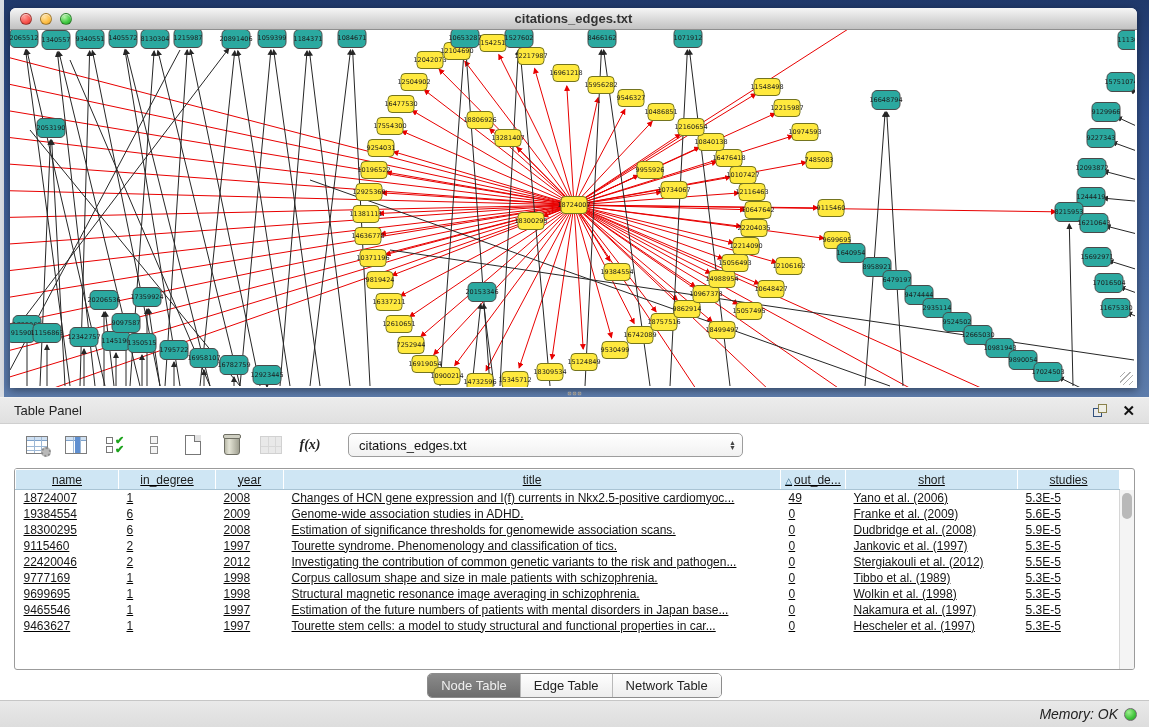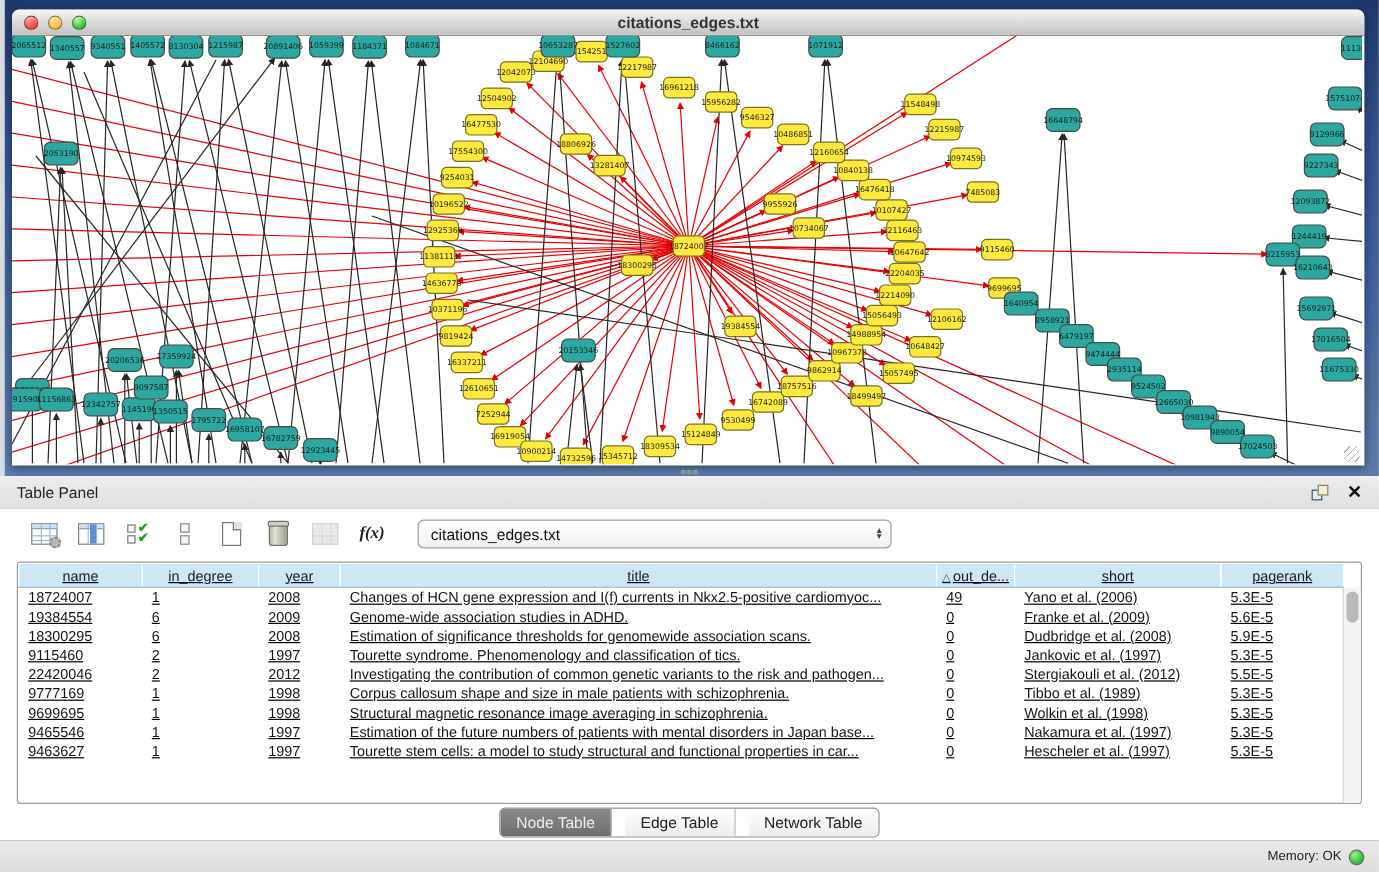--- a/index.html
+++ b/index.html
@@ -67,29 +67,29 @@
   table.grid td { height:16px; padding:0 4px 0 8px; color:#161616; white-space:nowrap;
     overflow:hidden; border:none; }
   .sort-tri { font-size:9px; color:#2b5f7e; margin-right:2px; }
   .vscroll { position:absolute; right:0; top:21px; bottom:0; width:15px; background:#f4f4f4;
     border-left:1px solid #d6d6d6; }
   .vthumb { position:absolute; left:2px; top:3px; width:10px; height:26px; background:#b9b9b9;
     border-radius:6px; }
 
   .tabbar { height:30px; display:flex; align-items:center; justify-content:center; }
   .seg { display:inline-flex; border:1px solid #8c8c8c; border-radius:5px; overflow:hidden;
-    background:#fdfdfd; box-shadow:0 1px 0 rgba(255,255,255,.7);gap:11px; }
+    background:#fdfdfd; box-shadow:0 1px 0 rgba(255,255,255,.7); }
   .seg button { border:none; background:linear-gradient(#ffffff,#ededed); padding:4px 13px;
     font-size:13px; color:#222; border-right:1px solid #b9b9b9; font-family:inherit; }
   .seg button:last-child { border-right:none; }
   .seg button.sel { background:linear-gradient(#8a8a8a,#6e6e6e); color:#efefef; }
 
   .statusbar { height:27px; background:linear-gradient(#e9e9e9,#dddddd);
     border-top:1px solid #c6c6c6; display:flex; align-items:center; justify-content:flex-end;
-    padding:0 12px; font-size:11px; color:#222; gap:6px; }
+    padding:0 12px; font-size:14px; color:#222; gap:6px;font-style:italic; }
   .memdot { width:13px; height:13px; border-radius:50%; border:1px solid #6d6d6d;
     background:radial-gradient(circle at 35% 30%, #9ef08e, #3fc33a 60%, #2d9c2b); }
 
   
   .mini-table { width:22px; height:18px; border:1px solid #7d7d7d; position:relative; background:#fff; }
   .mini-table .hdr { position:absolute; left:0; top:0; right:0; height:4px; background:#cfe0f2; border-bottom:1px solid #7fa3cc; }
   .mini-table .l1,.mini-table .l2 { position:absolute; left:0; right:0; height:1px; background:#9db8d6; }
   .mini-table .l1{ top:9px; } .mini-table .l2{ top:13px; }
   .mini-table .c1,.mini-table .c2 { position:absolute; top:0; bottom:0; width:1px; background:#9db8d6; }
   .mini-table .c1{ left:7px; } .mini-table .c2{ left:14px; }
@@ -830,21 +830,21 @@
           <col style="width: 102px;">
         </colgroup>
       <thead>
           <tr id="header-row">
             <th>name</th>
             <th>in_degree</th>
             <th>year</th>
             <th>title</th>
             <th><span class="sort-tri">△</span>out_de...</th>
             <th>short</th>
-            <th>pagerank</th>
+            <th>studies</th>
           </tr>
         </thead>
       <tbody id="body-rows">
           <tr>
             <td>18724007</td>
             <td>1</td>
             <td>2008</td>
             <td>Changes of HCN gene expression and I(f) currents in Nkx2.5-positive cardiomyoc...</td>
             <td>49</td>
             <td>Yano et al. (2006)</td>

